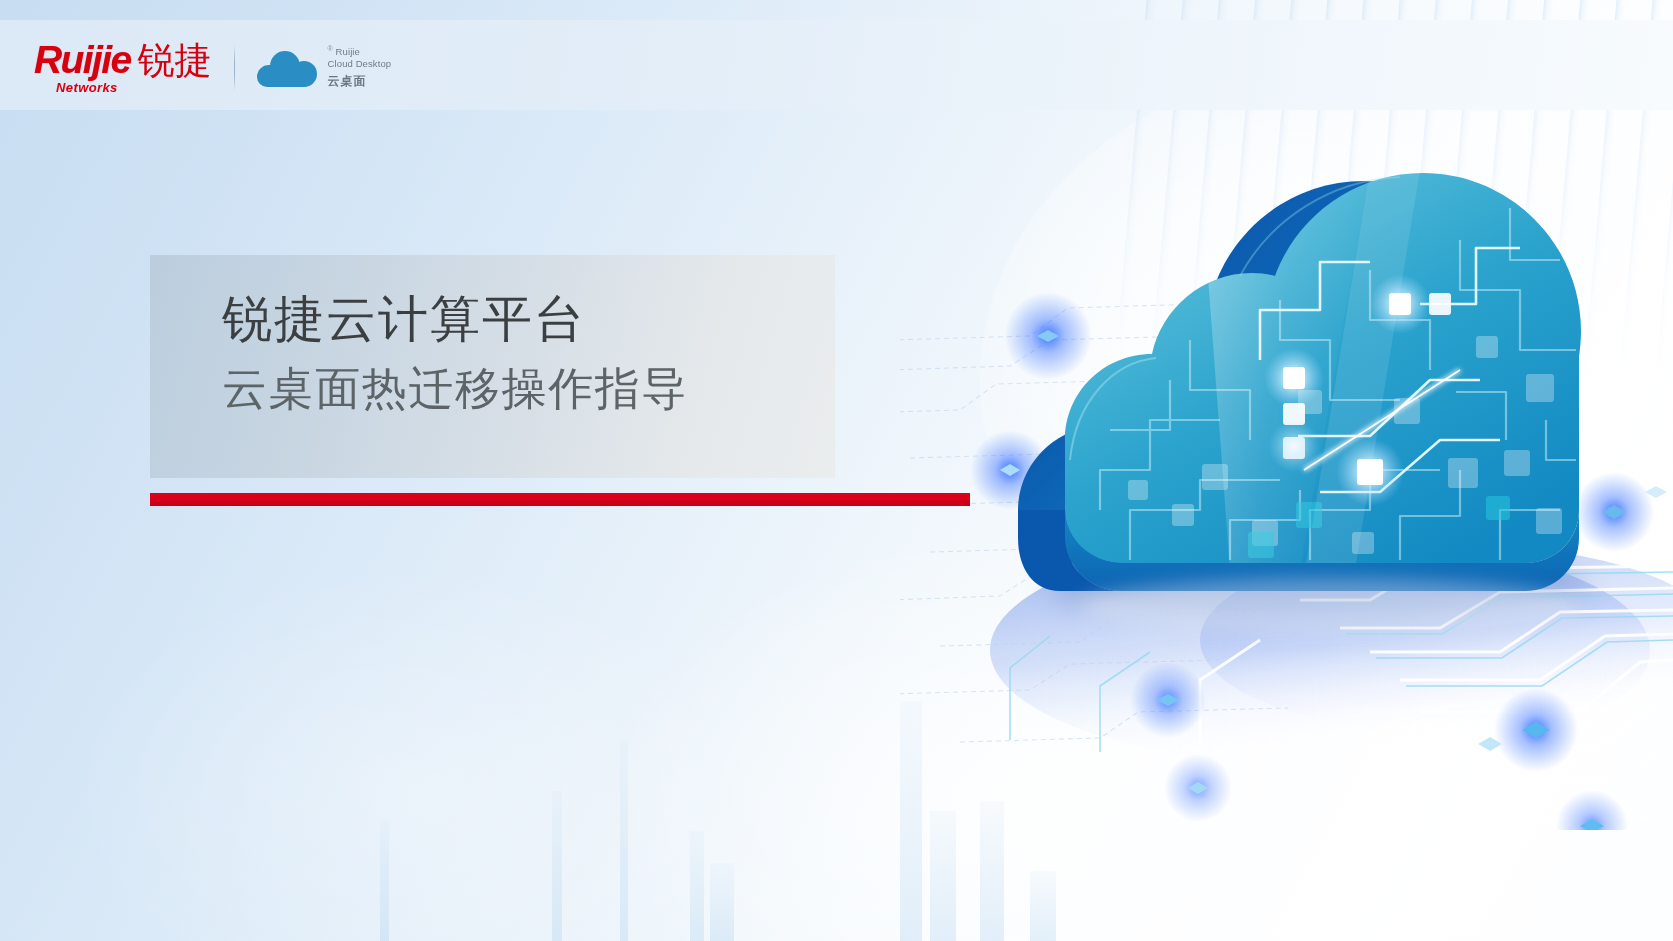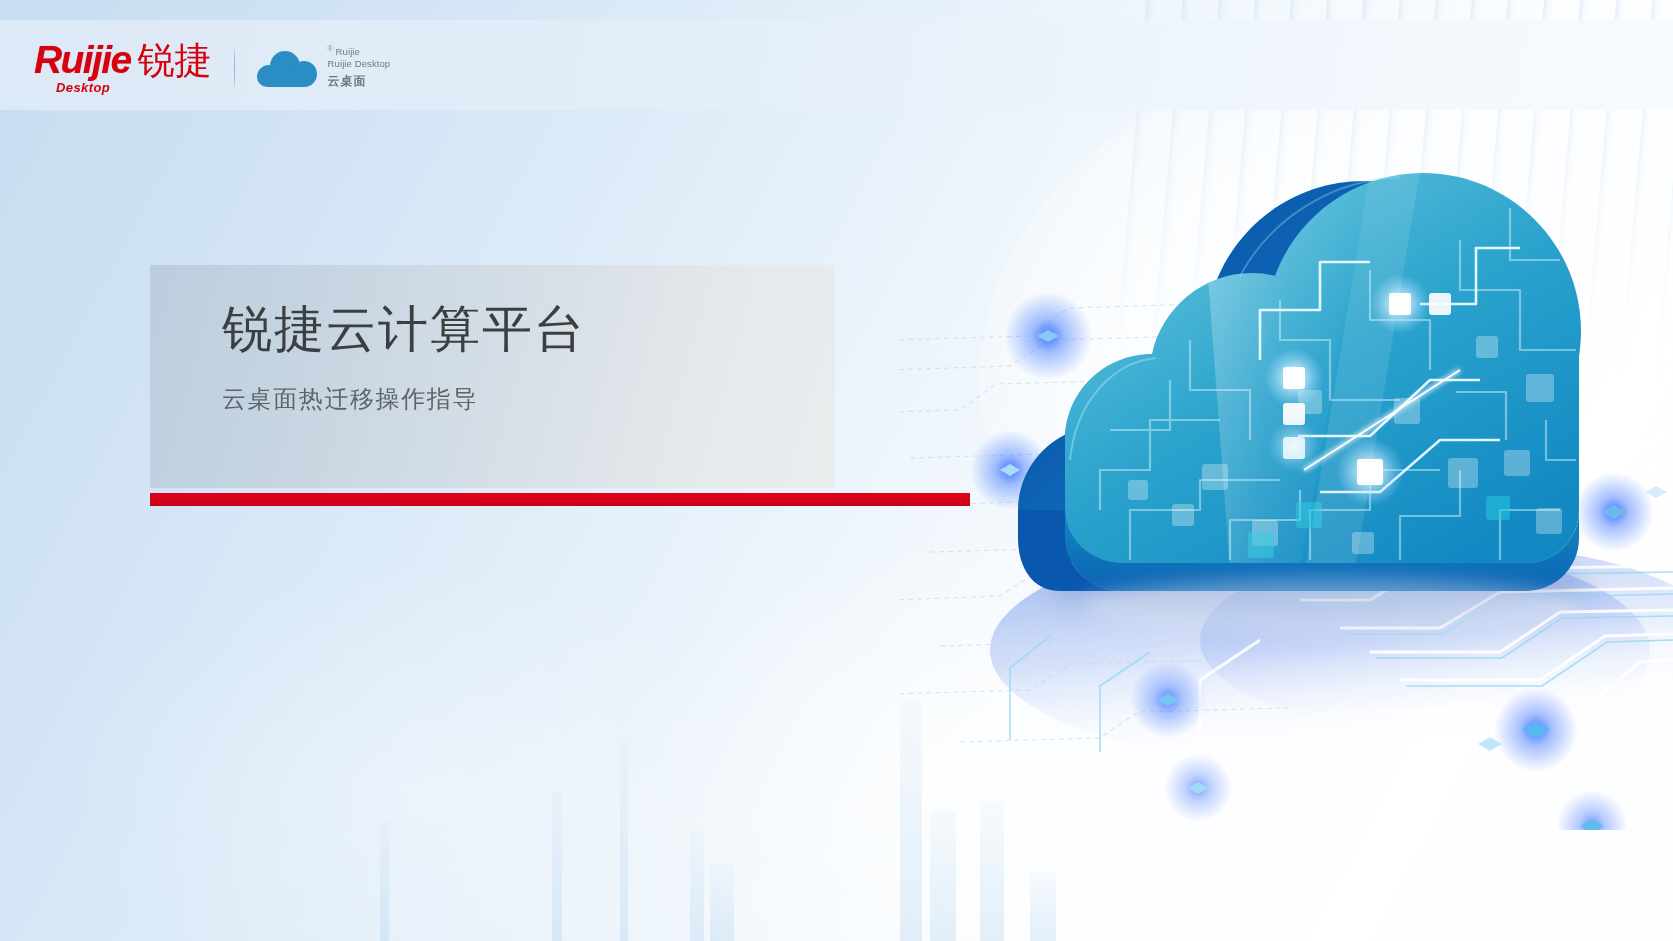--- a/index.html
+++ b/index.html
@@ -117,41 +117,41 @@
   }
   .cd-cn {
     font-family:"DejaVu Sans", sans-serif;
     font-size:12px; font-weight:bold; line-height:22px;
     color:#6a7884; letter-spacing:1px; margin-top:1px;
   }
   .cd-reg { font-size:7px; color:#8b979f; vertical-align:super; }
 
   
   #title-panel {
-    position:absolute; left:150px; top:265px;
+    position:absolute; left:150px; top:255px;
     width:685px; height:223px;
     background:linear-gradient(105deg,
       rgba(186,204,220,.92) 0%,
       rgba(199,212,224,.90) 28%,
       rgba(216,223,229,.90) 58%,
       rgba(230,233,235,.92) 82%,
       rgba(234,236,237,.93) 100%);
     z-index:20;
   }
   #title-main {
     position:absolute; left:72px; top:33px;
     font-family:"DejaVu Sans", sans-serif;
     font-size:50px; font-weight:normal; line-height:62px;
     color:#3b3f42; letter-spacing:2px;
     white-space:nowrap;
   }
   #title-sub {
     position:absolute; left:72px; top:110px;
     font-family:"DejaVu Sans", sans-serif;
-    font-size:24px; font-weight:normal; line-height:48px;
+    font-size:45px; font-weight:normal; line-height:48px;
     color:#5d6468; letter-spacing:1.6px;
     white-space:nowrap;
   }
   #accent-bar {
     position:absolute; left:150px; top:493px;
     width:820px; height:13px;
     background:linear-gradient(to bottom,#e2001a 0%,#d6001a 55%,#c10017 100%);
     z-index:20;
   }
 
@@ -468,38 +468,38 @@
   </div>
 
   <div id="header">
     <div id="logo-wrap">
 
       <div class="ruijie-logo">
         <div class="ruijie-word">
           <span class="ruijie-latin">Ruijie</span>
           <span class="ruijie-cn">锐捷</span>
         </div>
-        <div class="ruijie-sub">Desktop</div>
+        <div class="ruijie-sub">Networks</div>
       </div>
 
       <div class="divider-v"></div>
 
       <div class="cd-logo">
         <div class="cd-mark">
           <span style="left:0;   top:16px; width:26px; height:22px; border-radius:13px 13px 11px 11px;"></span>
           <span style="left:13px; top:2px;  width:30px; height:36px; border-radius:15px 15px 13px 13px;"></span>
           <span style="left:34px; top:12px; width:26px; height:26px; border-radius:13px;"></span>
           <span style="left:5px;  top:26px; width:52px; height:12px; border-radius:0 0 12px 12px;"></span>
         </div>
         <div class="cd-text">
           <div class="cd-en">
             <span class="cd-reg">®</span>
             <span>Ruijie</span>
           </div>
-          <div class="cd-en">Ruijie Desktop</div>
+          <div class="cd-en">Cloud Desktop</div>
           <div class="cd-cn">云桌面</div>
         </div>
       </div>
 
     </div>
   </div>
 
   <div id="title-panel">
     <div id="title-main">锐捷云计算平台</div>
     <div id="title-sub">云桌面热迁移操作指导</div>

